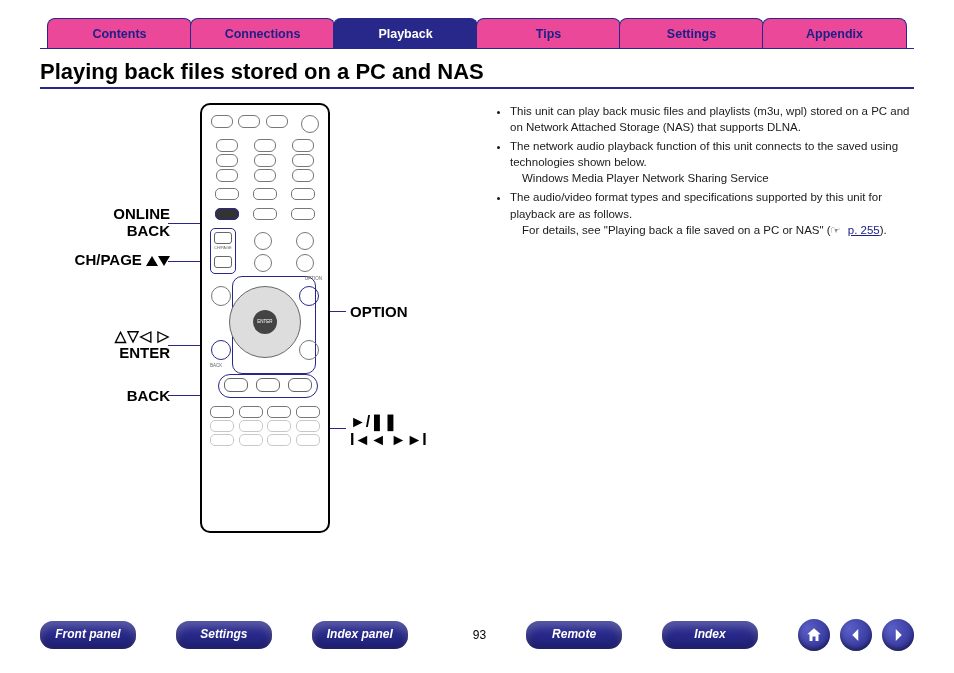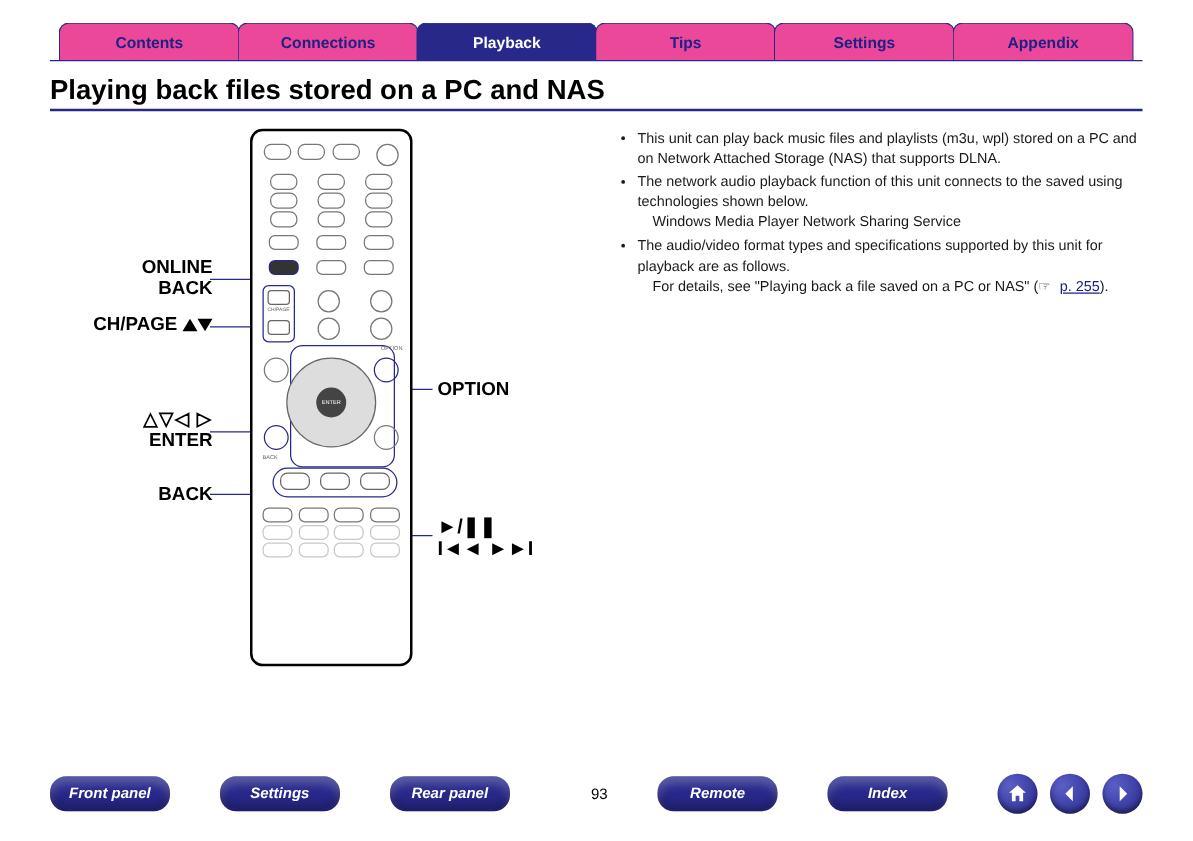--- a/index.html
+++ b/index.html
@@ -326,21 +326,21 @@
             <a href="#">p. 255</a><span>).</span>
           </div>
         </li>
       </ul>
     </div>
   </div>
 
   <div class="footer">
     <div class="pill">Front panel</div>
     <div class="pill">Settings</div>
-    <div class="pill">Rear panel</div>
+    <div class="pill">Index panel</div>
     <div class="pagenum">93</div>
     <div class="pill" style="margin-left:40px;">Remote</div>
     <div class="pill">Index</div>
 
     <div class="nav-icons">
       <div class="nav-btn">
         <svg viewBox="0 0 24 24">
             <path d="M12 3l9 8h-3v9h-4v-6H10v6H6v-9H3z"></path>
           </svg>
       </div>

